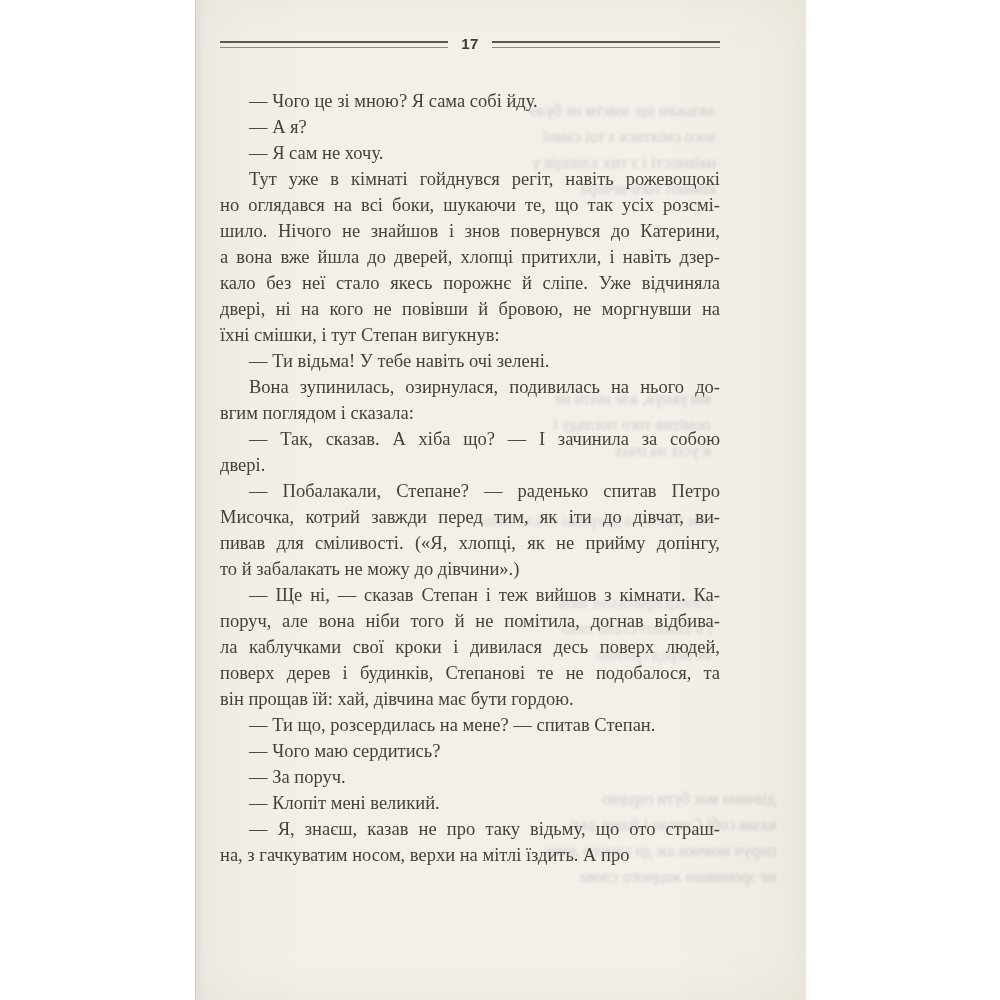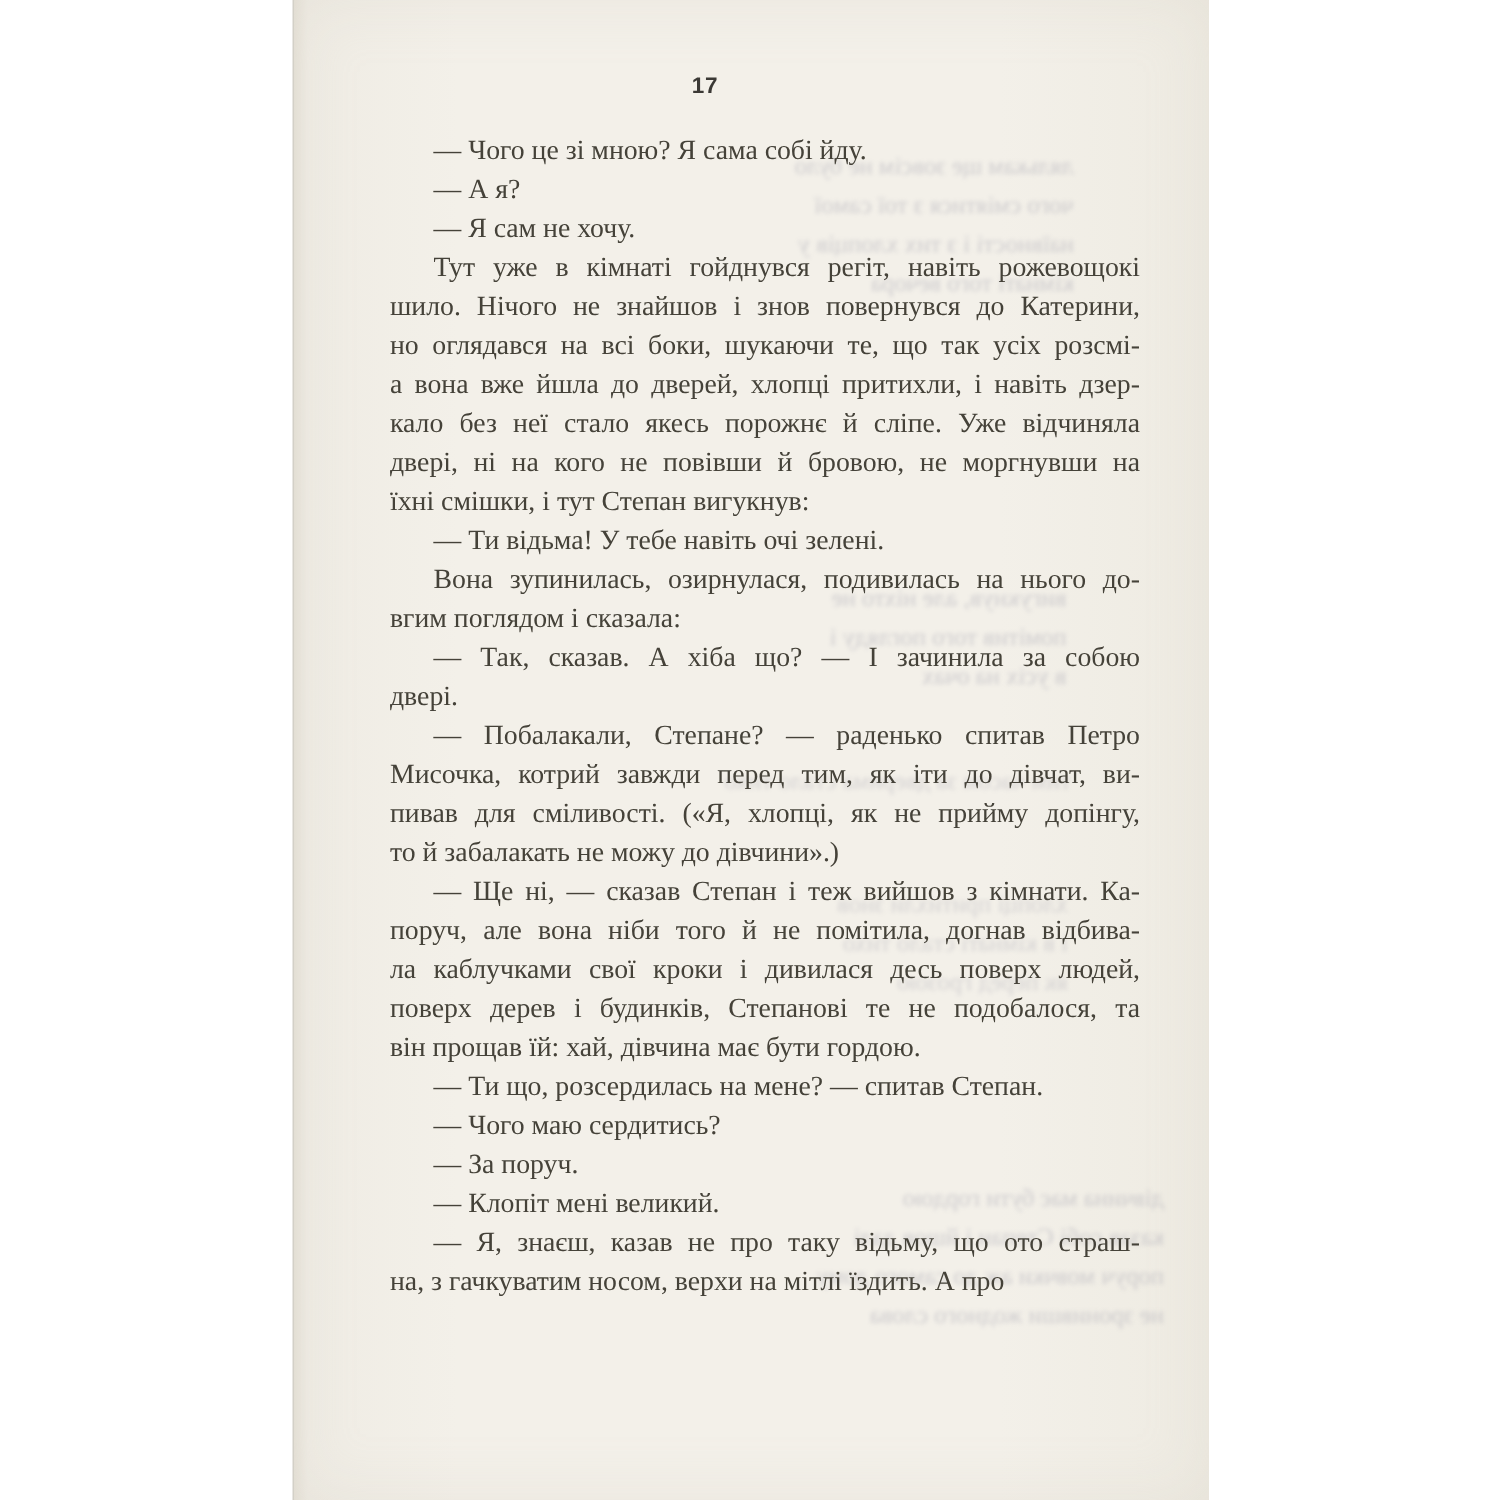--- a/index.html
+++ b/index.html
@@ -11,21 +11,21 @@
   }
   .stage{position:relative;width:1000px;height:1000px;background:#ffffff;overflow:hidden;}
   .page{
     position:absolute;left:195px;top:0;width:610px;height:1000px;
     background:linear-gradient(90deg,#e6e2d8 0px,#efece4 9px,#f3f0e9 110px,#f3f0e9 470px,#eeebe2 610px);
     border-left:1px solid #d3d0c7;
     box-shadow:inset 0 0 40px rgba(210,205,190,.25);
   }
   .header{
     position:absolute;left:24px;top:36px;width:500px;height:16px;
-    display:flex;align-items:center;gap:11px;flex-direction:column;
+    display:flex;align-items:center;gap:11px;
   }
   .rule{
     flex:1;height:4px;
     border-top:2px solid #5b5953;
     border-bottom:1px solid #8d8b84;
   }
   .num{
     flex:0 0 auto;
     font-family:"Liberation Sans","DejaVu Sans",sans-serif;
     font-weight:bold;font-size:15px;line-height:16px;color:#3b3935;
@@ -82,27 +82,27 @@
         <div class="gl">і в кімнаті стало тихо</div>
         <div class="gl">як перед грозою</div>
       </div>
     <div class="ghost" id="ghost-4" style="left:180px;top:786px;width:400px;height:106px;">
         <div class="gl">дівчина має бути гордою</div>
         <div class="gl">казав собі Степан і йшов далі</div>
         <div class="gl">поруч мовчки аж до самого дому</div>
         <div class="gl">не зронивши жодного слова</div>
       </div>
 
-    <div class="text" id="text-block" style="color: rgb(69, 66, 57); margin-left: 40px;">
+    <div class="text" id="text-block" style="color: rgb(69, 66, 57);">
         <div class="bline first">— Чого це зі мною? Я сама собі йду.</div>
         <div class="bline first">— А я?</div>
         <div class="bline first">— Я сам не хочу.</div>
         <div class="bline first j">Тут уже в кімнаті гойднувся регіт, навіть рожевощокі</div>
+        <div class="bline j">но оглядався на всі боки, шукаючи те, що так усіх розсмі-</div>
         <div class="bline j">шило. Нічого не знайшов і знов повернувся до Катерини,</div>
-        <div class="bline j">но оглядався на всі боки, шукаючи те, що так усіх розсмі-</div>
         <div class="bline j">а вона вже йшла до дверей, хлопці притихли, і навіть дзер-</div>
         <div class="bline j">кало без неї стало якесь порожнє й сліпе. Уже відчиняла</div>
         <div class="bline j">двері, ні на кого не повівши й бровою, не моргнувши на</div>
         <div class="bline">їхні смішки, і тут Степан вигукнув:</div>
         <div class="bline first">— Ти відьма! У тебе навіть очі зелені.</div>
         <div class="bline first j">Вона зупинилась, озирнулася, подивилась на нього до-</div>
         <div class="bline">вгим поглядом і сказала:</div>
         <div class="bline first j">— Так, сказав. А хіба що? — І зачинила за собою</div>
         <div class="bline">двері.</div>
         <div class="bline first j">— Побалакали, Степане? — раденько спитав Петро</div>

